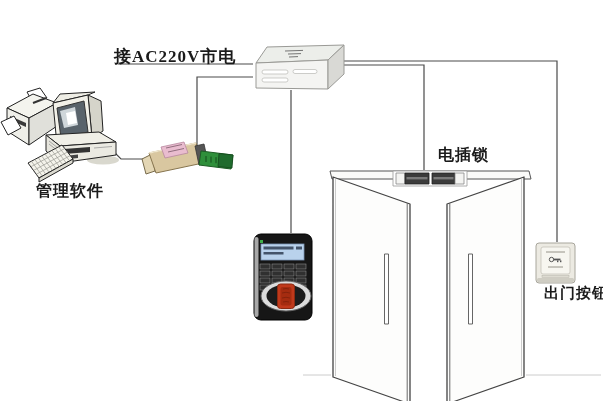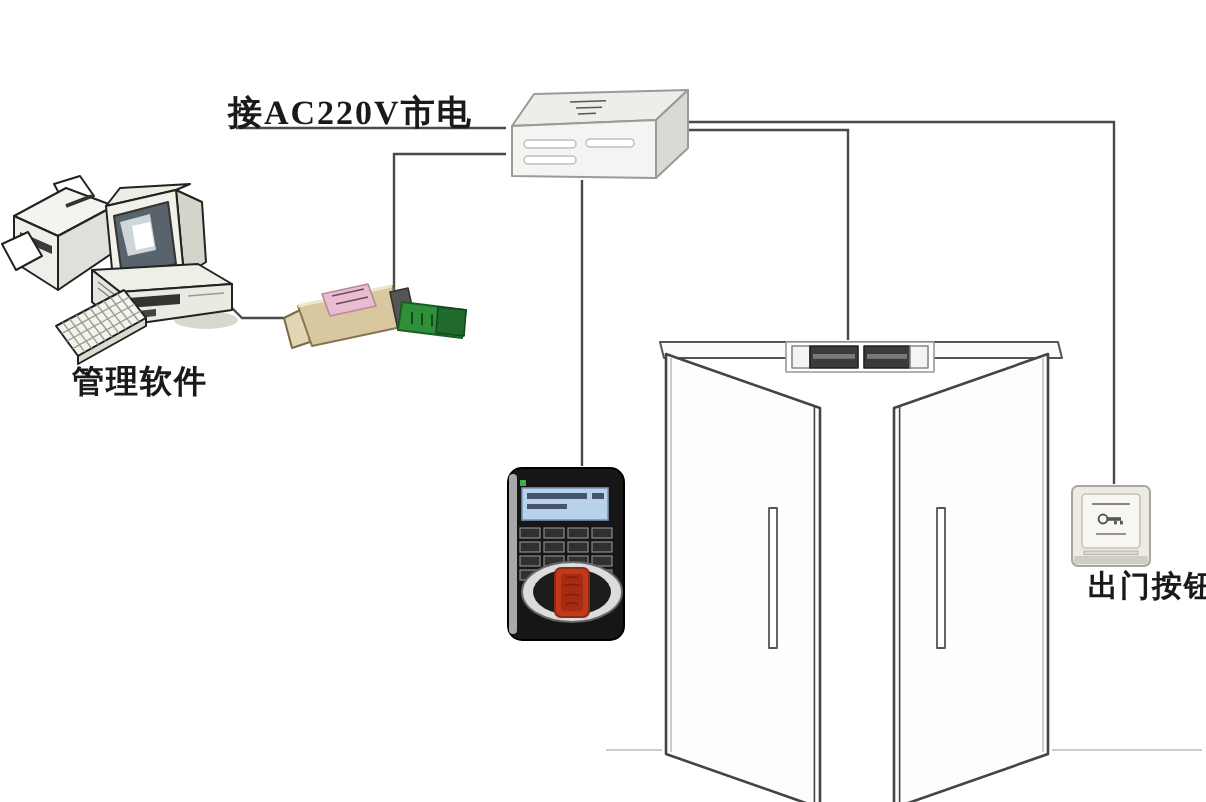--- a/index.html
+++ b/index.html
@@ -197,15 +197,16 @@
     <ellipse cx="286" cy="264" rx="19.5" ry="11.5" fill="#1c1c1c" stroke="none"></ellipse>
     <rect x="277.5" y="252" width="17" height="24.5" rx="3" fill="#c0391b" stroke="#8c2a12" stroke-width="1"></rect>
     <rect x="280.5" y="255" width="11" height="18.5" rx="2" fill="#a52c10" stroke="none"></rect>
     <path d="M283,257 Q286,256 289,257 M282,261 Q286,259.5 290,261 M282,266 Q286,264.5 290,266 M283,270 Q286,269 289,270" stroke="#7e1f0a" stroke-width=".8" fill="none"></path>
   </g>
 
 </svg>
 
 <div class="label lbl-ac">接AC220V市电</div>
 <div class="label lbl-mgmt">管理软件</div>
+<div class="label lbl-lock">电插锁</div>
 <div class="label lbl-exit">出门按钮</div>
 
 </div>
 
 </body></html>

